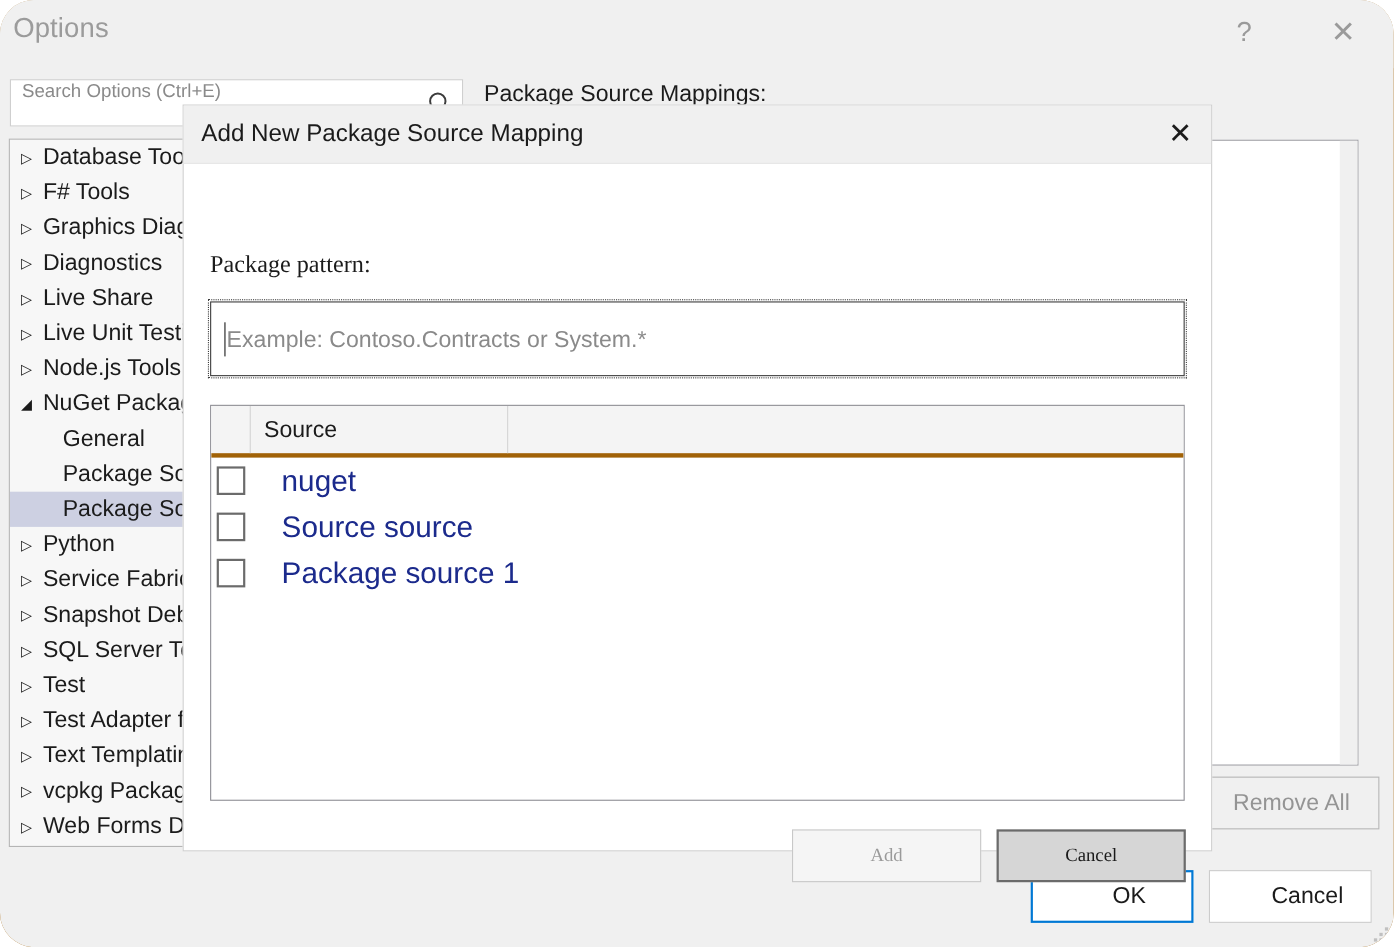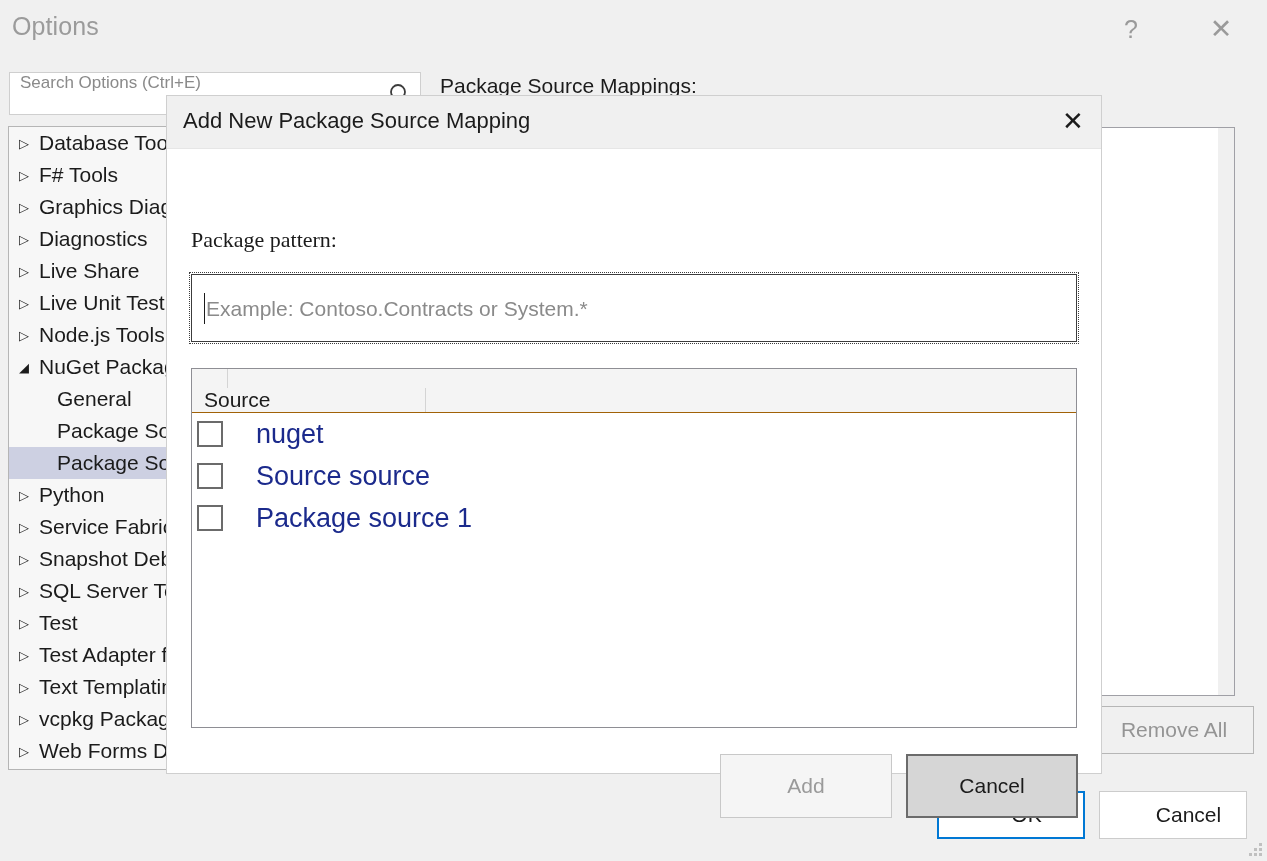--- a/index.html
+++ b/index.html
@@ -11,20 +11,21 @@
     background: #ffffff;
     font-family: "Liberation Sans", sans-serif;
   }
 
   #root {
     position: relative;
     width: 1267px;
     height: 861px;
     background: #a16207;
     overflow: hidden;
+    border-radius: 31px;
   }
 
   
   .options-window {
     position: absolute;
     inset: 0;
     background: #f0f0f0;
   }
 
   .options-titlebar {
@@ -275,23 +276,22 @@
     width: 886px; height: 360px;
     background: #ffffff;
     border: 1px solid #8e8e94;
     box-sizing: border-box;
     overflow: hidden;
   }
   .source-header {
     position: relative;
     height: 43px;
     background: #f4f4f4;
-    border-bottom: 1px solid #a16207;
-    display: flex;
-    flex-direction: column;
+    border-bottom: 4px solid #a16207;
+    display: flex;
   }
   .hdr-cell {
     box-sizing: border-box;
     border-right: 1px solid #d4d4d4;
     display: flex;
     align-items: center;
     height: 100%;
   }
   .hdr-check { width: 36px; }
   .hdr-source { width: 234px; padding-left: 12px; font-size: 21px; color: #1b1b1b; }
@@ -313,27 +313,28 @@
   .row-label {
     padding-left: 28px;
     font-size: 27px;
     color: #1b2a8c;
     white-space: nowrap;
   }
 
   
   .modal-btn {
     position: absolute;
-    height: 64px;
+    height: 48px;
     box-sizing: border-box;
     display: flex;
     align-items: center;
     justify-content: center;
-    font-size: 21px;
-    white-space: nowrap;
+    font-size: 17px;
+    white-space: nowrap;
+    font-family: Liberation Serif, serif;
   }
   .btn-add {
     left: 553px; top: 605px; width: 172px;
     background: #f5f5f5;
     border: 1px solid #c8c8c8;
     color: #9a9a9a;
   }
   .btn-cancel-modal {
     left: 739px; top: 605px; width: 172px;
     background: #d6d6d6;

